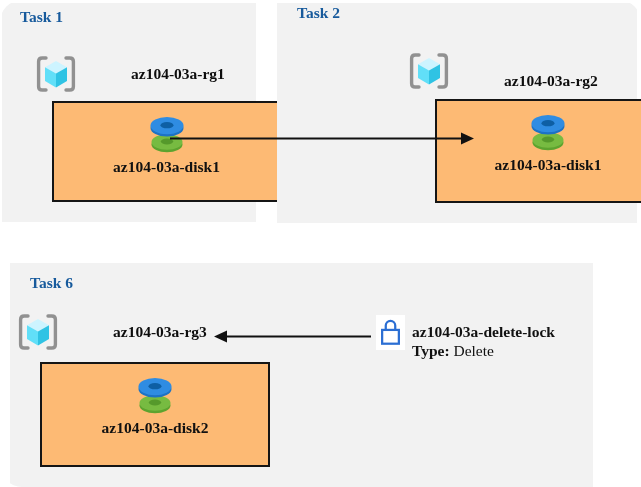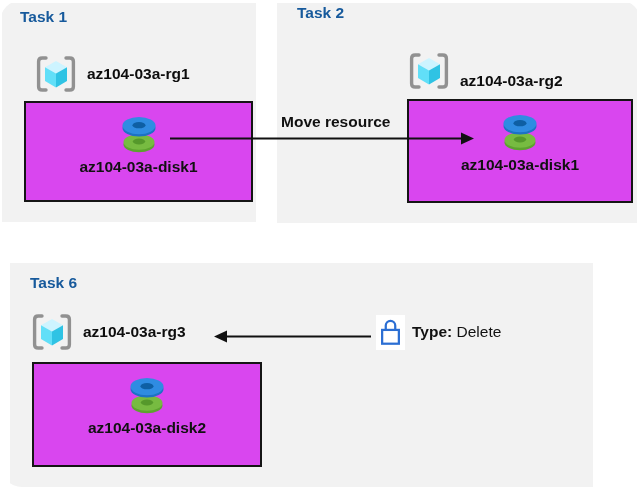--- a/index.html
+++ b/index.html
@@ -1,48 +1,48 @@
 <!DOCTYPE html>
 <html><head>
 <meta charset="utf-8">
 <style>
   html,body { margin:0; padding:0; background:#ffffff; }
   #canvas {
     position:relative; width:641px; height:487px; background:#ffffff;
-    font-family:Liberation Sans, sans-serif; overflow:hidden;
+    font-family:Liberation Serif, serif; overflow:hidden;
     color:#111;
     border-radius:22px;
   }
   .panel { position:absolute; background:#f2f2f2; }
   #panel-task1 { left:2px;   top:3px;   width:254px; height:219px; }
   #panel-task2 { left:277px; top:3px;   width:360px; height:220px; }
   #panel-task3 { left:10px;  top:263px; width:583px; height:224px; }
 
   .task-title {
     position:absolute; font-weight:bold; font-size:15.5px; color:#175a9c;
     white-space:nowrap;
   }
   #title-task1 { left:20px;  top:8px;  }
   #title-task2 { left:297px; top:4px;  }
   #title-task3 { left:30px;  top:274px; }
 
   .rg-row { position:absolute; display:flex; align-items:center; gap:9px; }
   #rg-row-1 { left:34px;  top:55px;  }
   #rg-row-2 { left:407px; top:52px;align-items:flex-end;  }
-  #rg-row-3 { left:30px;  top:313px;justify-content:flex-end; }
+  #rg-row-3 { left:16px;  top:313px;justify-content:flex-end; }
   .rg-row svg { width:44px; height:38px; display:block; }
-  .rg-name { font-weight:bold; font-size:15.5px; color:#0d0d0d; white-space:nowrap; }
+  .rg-name { font-weight:bold; font-size:15.5px; color:#0d0d0d; white-space:nowrap;margin-left:44px; }
 
   .res-box {
-    position:absolute; background:#d946ef; border:2px solid #151515;
-    display:flex; flex-direction:column; align-items:center; box-sizing:border-box;
+    position:absolute; background:#fdba74; border:2px solid #151515;
+    display:flex; flex-direction:column; align-items:center; box-sizing:border-box;margin-left:28px;
   }
   #res-box-1 { left:24px;  top:101px; width:229px; height:101px; }
   #res-box-2 { left:407px; top:99px;  width:226px; height:104px; }
-  #res-box-3 { left:32px;  top:362px; width:230px; height:105px; }
+  #res-box-3 { left:12px;  top:362px; width:230px; height:105px; }
   .disk-icon { width:42px; height:38px; margin-top:12px; display:block; }
   .res-name { font-weight:bold; font-size:15.5px; margin-top:5px; white-space:nowrap; }
 
   .arrow-svg { position:absolute; display:block; }
   #move-arrow { left:170px; top:129px; }
   #lock-arrow { left:213px; top:327px; }
 
   #move-label {
     position:absolute; left:281px; top:113px; font-weight:bold;
     font-size:15.5px; white-space:nowrap;
@@ -107,21 +107,20 @@
       <ellipse cx="21" cy="29.5" rx="15.5" ry="7.8" fill="#5da32f"></ellipse>
       <ellipse cx="21" cy="27" rx="15.5" ry="7.8" fill="#77bb41"></ellipse>
       <ellipse cx="21" cy="26.5" rx="6.2" ry="2.9" fill="#55992b"></ellipse>
       <ellipse cx="21" cy="13" rx="16.5" ry="8.6" fill="#1d72c4"></ellipse>
       <ellipse cx="21" cy="10.6" rx="16.5" ry="8.6" fill="#2f8ce2"></ellipse>
       <ellipse cx="21" cy="10.2" rx="6.5" ry="3.1" fill="#0e5fa4"></ellipse>
     </svg>
     <span class="res-name">az104-03a-disk1</span>
   </div>
 
-  <div id="move-label">Move resource</div>
   <svg class="arrow-svg" id="move-arrow" width="310" height="20">
     <line x1="0" y1="9.5" x2="292" y2="9.5" stroke="#111111" stroke-width="1.8"></line>
     <polygon points="304,9.5 291,3.5 291,15.5" fill="#111111"></polygon>
   </svg>
 
   <div class="panel" id="panel-task3"></div>
   <div class="task-title" id="title-task3">Task 6</div>
   <div class="rg-row" id="rg-row-3">
     <svg viewBox="0 0 44 38">
       <path d="M12 3 H8.2 Q4.6 3 4.6 6.6 V31.4 Q4.6 35 8.2 35 H12" fill="none" stroke="#919191" stroke-width="3.4" stroke-linecap="round"></path>
@@ -148,16 +147,17 @@
     <polygon points="1,9.5 14,3.5 14,15.5" fill="#111111"></polygon>
     <line x1="13" y1="9.5" x2="158" y2="9.5" stroke="#111111" stroke-width="1.8"></line>
   </svg>
   <div id="lock-chip">
     <svg viewBox="0 0 29 34">
       <path d="M9 14.5 V9 a5.5 5.5 0 0 1 11 0 V14.5" fill="none" stroke="#2b6ed3" stroke-width="2.6"></path>
       <rect x="4.8" y="14" width="19.4" height="16" fill="#ffffff" stroke="#2b6ed3" stroke-width="2.6"></rect>
     </svg>
   </div>
   <div id="lock-text">
+    <div class="lock-name">az104-03a-delete-lock</div>
     <div><span class="type-label">Type:</span> <span>Delete</span></div>
   </div>
 
 </div>
 
 </body></html>

